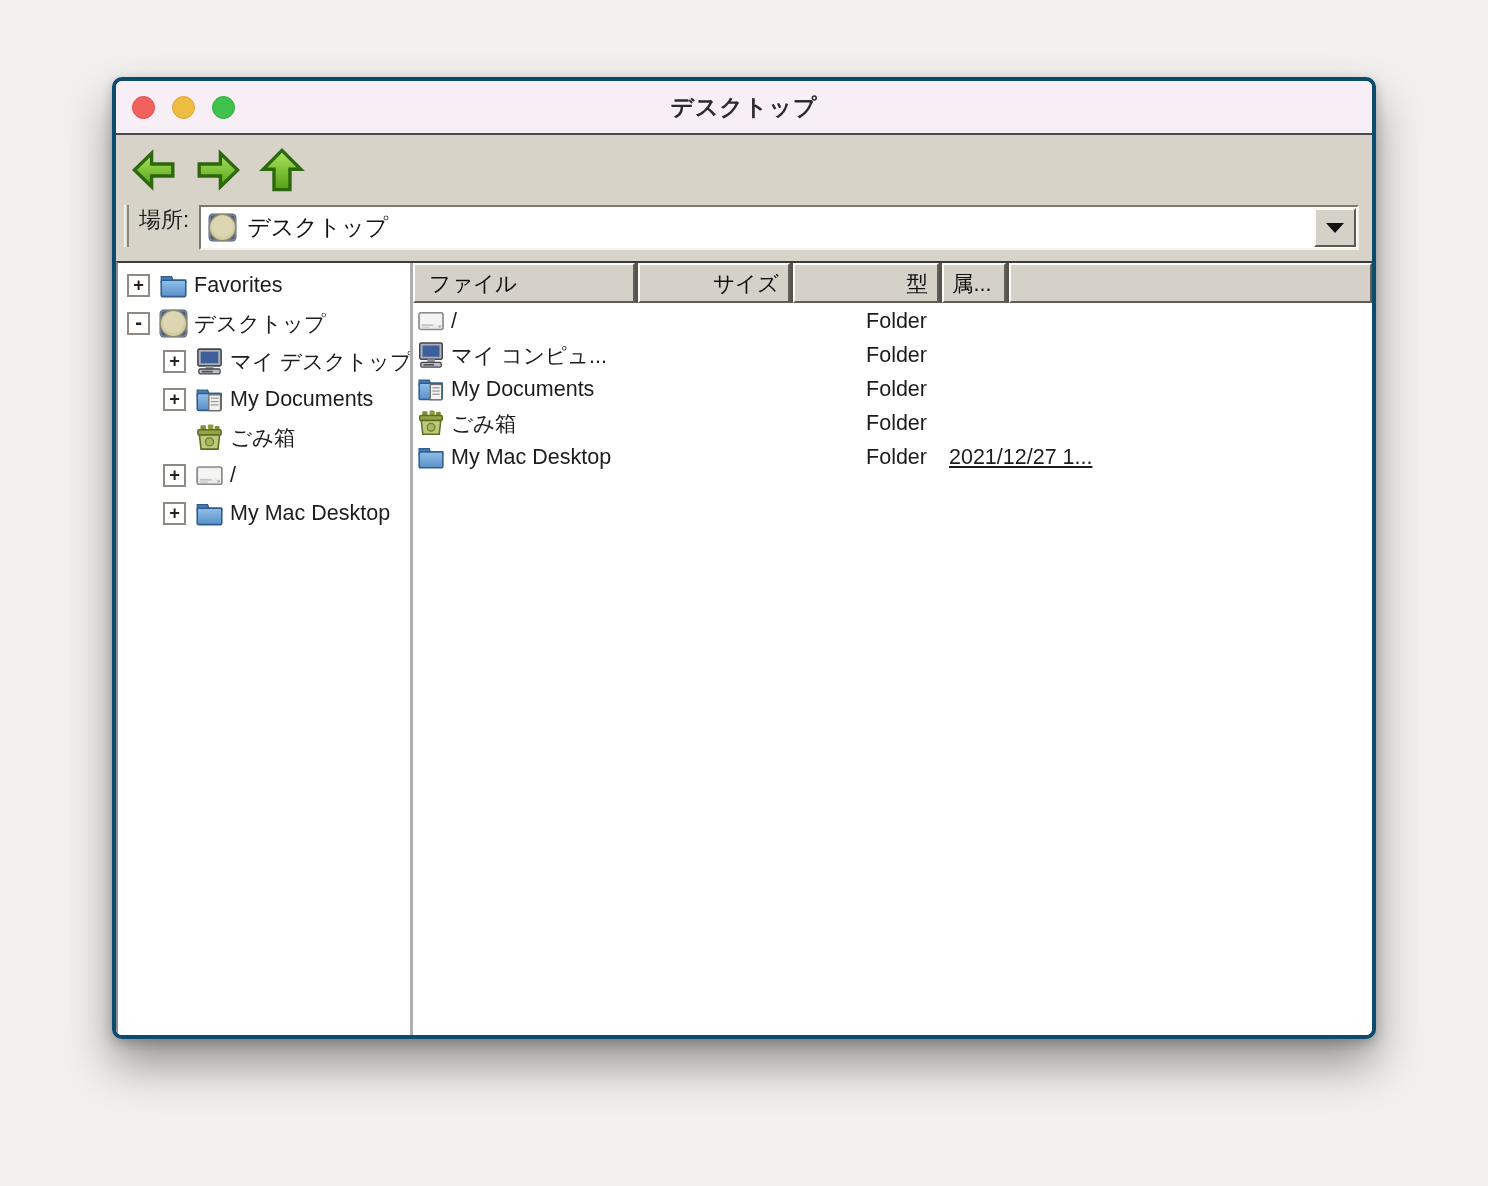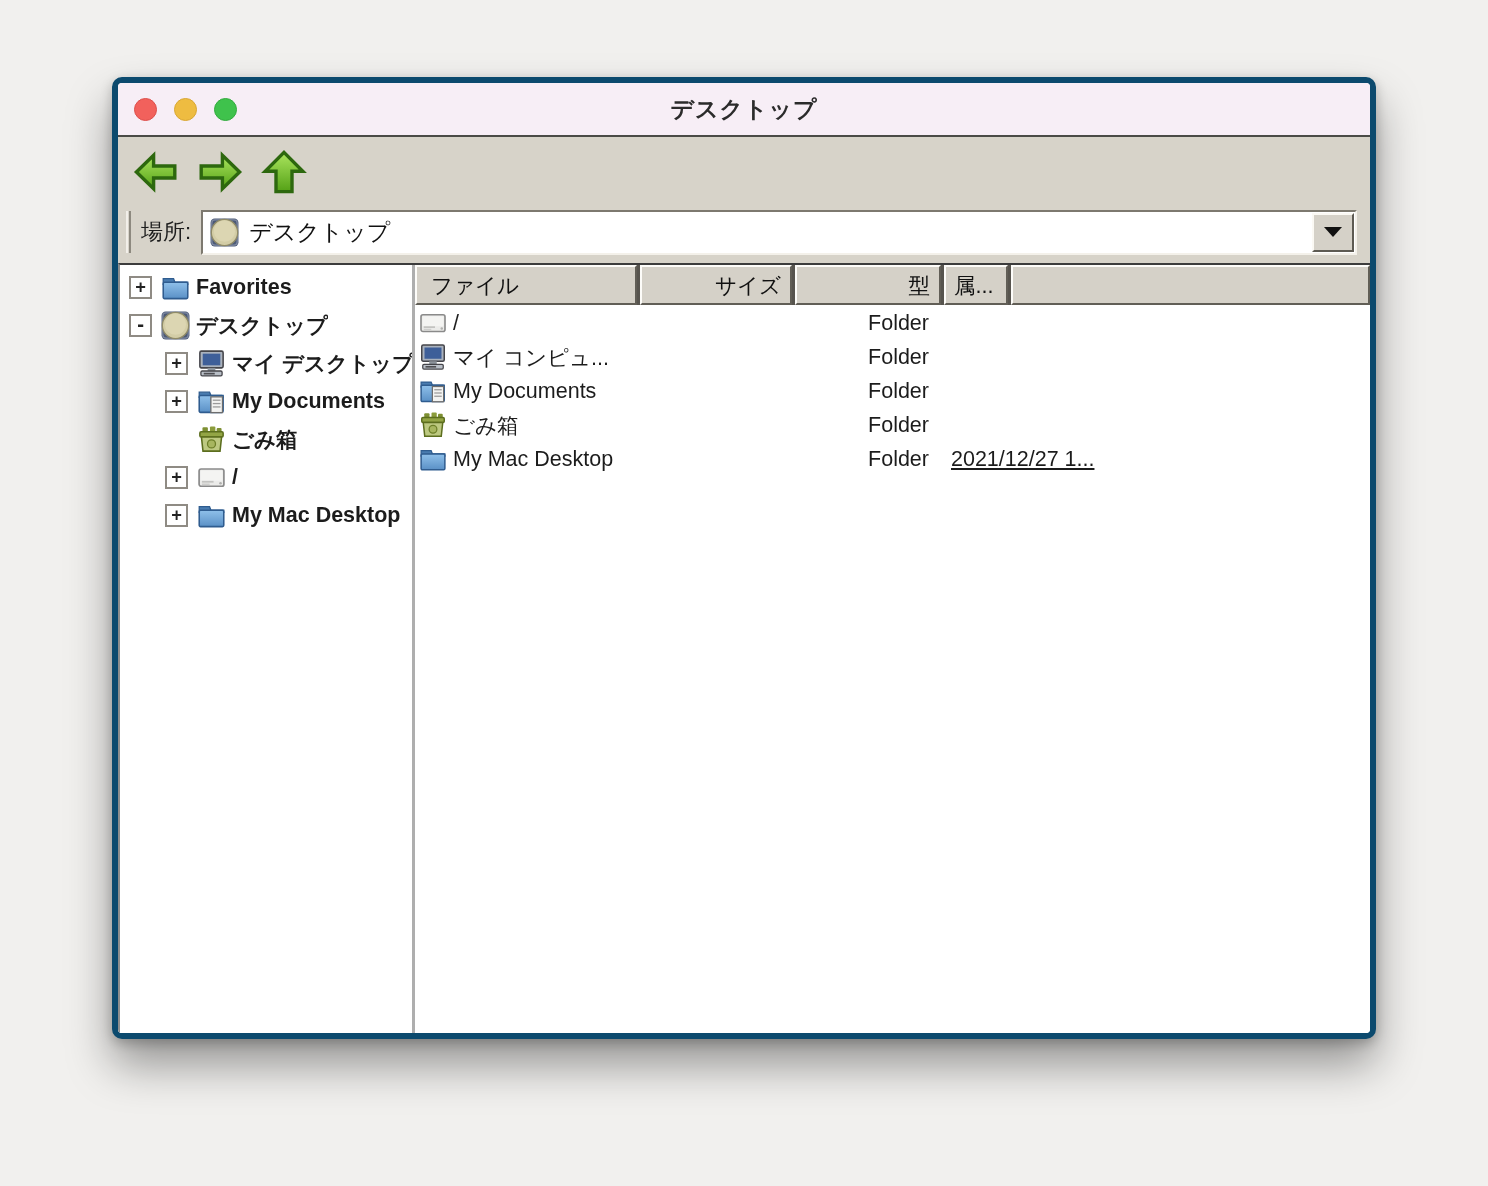--- a/index.html
+++ b/index.html
@@ -5,21 +5,21 @@
   * { margin:0; padding:0; box-sizing:border-box; }
   html,body { width:1488px; height:1186px; }
   body {
     background:#f1f0ee;
     font-family:"Liberation Sans","DejaVu Sans",sans-serif;
     color:#1c1c1c;
     overflow:hidden;
   }
   .window{
     position:absolute; left:112px; top:77px; width:1264px; height:962px;
-    border:6px solid #0c4a6e; border-radius:10px; overflow:hidden;
+    border:4px solid #0c4a6e; border-radius:10px; overflow:hidden;
     background:#fff;
     box-shadow:0 26px 45px rgba(0,0,0,.38), 0 4px 12px rgba(0,0,0,.22);
     display:flex; flex-direction:column;
   }
   
   .titlebar{
     height:52px; background:#f7eef6; position:relative; flex:0 0 auto;
     display:flex; align-items:center; justify-content:center;
   }
   .traffic{ position:absolute; left:16px; top:0; height:100%; display:flex; align-items:center; gap:17px; }
@@ -31,21 +31,21 @@
   
   .toolbar{
     flex:0 0 auto; height:72px; background:#d7d3c9; border-top:2px solid #4a4a46;
     display:flex; align-items:center; padding-left:14px; gap:16px;
   }
   .tool-btn{ width:48px; height:48px; background:transparent; border:none; padding:0; cursor:default; }
   .tool-btn svg{ width:48px; height:48px; display:block; }
   
   .locationbar{
     flex:0 0 auto; height:56px; background:#d7d3c9;
-    display:flex; align-items:center; padding:0 13px 6px 8px; gap:10px;
+    display:flex; align-items:flex-start; padding:0 13px 6px 8px; gap:10px;
   }
   .gripper{
     width:5px; height:42px; flex:0 0 auto;
     border-left:2px solid #f2efe9; border-right:2px solid #8d897f;
   }
   .loc-label{ font-size:22px; color:#1d1d1d; flex:0 0 auto; }
   .combobox{
     flex:1; height:45px; background:#fff;
     border:2px solid; border-color:#7d796f #f4f1ea #f4f1ea #7d796f;
     display:flex; align-items:center; position:relative; padding-left:6px;
@@ -69,21 +69,21 @@
   .tree-row.lvl1{ padding-left:45px; }
   .expand-box{
     width:23px; height:23px; flex:0 0 auto; margin-right:8px;
     border:2px solid #8f8b84; background:#fff; color:#222;
     font-size:17px; line-height:19px; text-align:center; font-weight:bold;
     font-family:"DejaVu Sans Mono",monospace;
   }
   .expand-spacer{ width:31px; flex:0 0 auto; }
   .ticon{ flex:0 0 auto; margin-right:5px; }
   .ticon svg{ width:31px; height:31px; display:block; }
-  .tlabel{ overflow:hidden;font-weight:bold; }
+  .tlabel{ overflow:hidden; }
   .splitter{ width:3px; background:#aeaeae; flex:0 0 auto; cursor:col-resize; }
   
   .list-panel{ flex:1; display:flex; flex-direction:column; overflow:hidden; }
   .header-row{ flex:0 0 auto; height:40px; background:#57544e; display:flex; gap:3px; }
   .hcell{
     background:#d5d1c8; border:2px solid; border-color:#fdfcf9 #615e56 #615e56 #fdfcf9;
     font-size:21.5px; color:#111; display:flex; align-items:center; flex:0 0 auto;padding-left:15px;
   }
   .hcell.c-name{ width:222px; padding-left:14px; }
   .hcell.c-size{ width:152px; justify-content:flex-end; padding-right:9px; }

